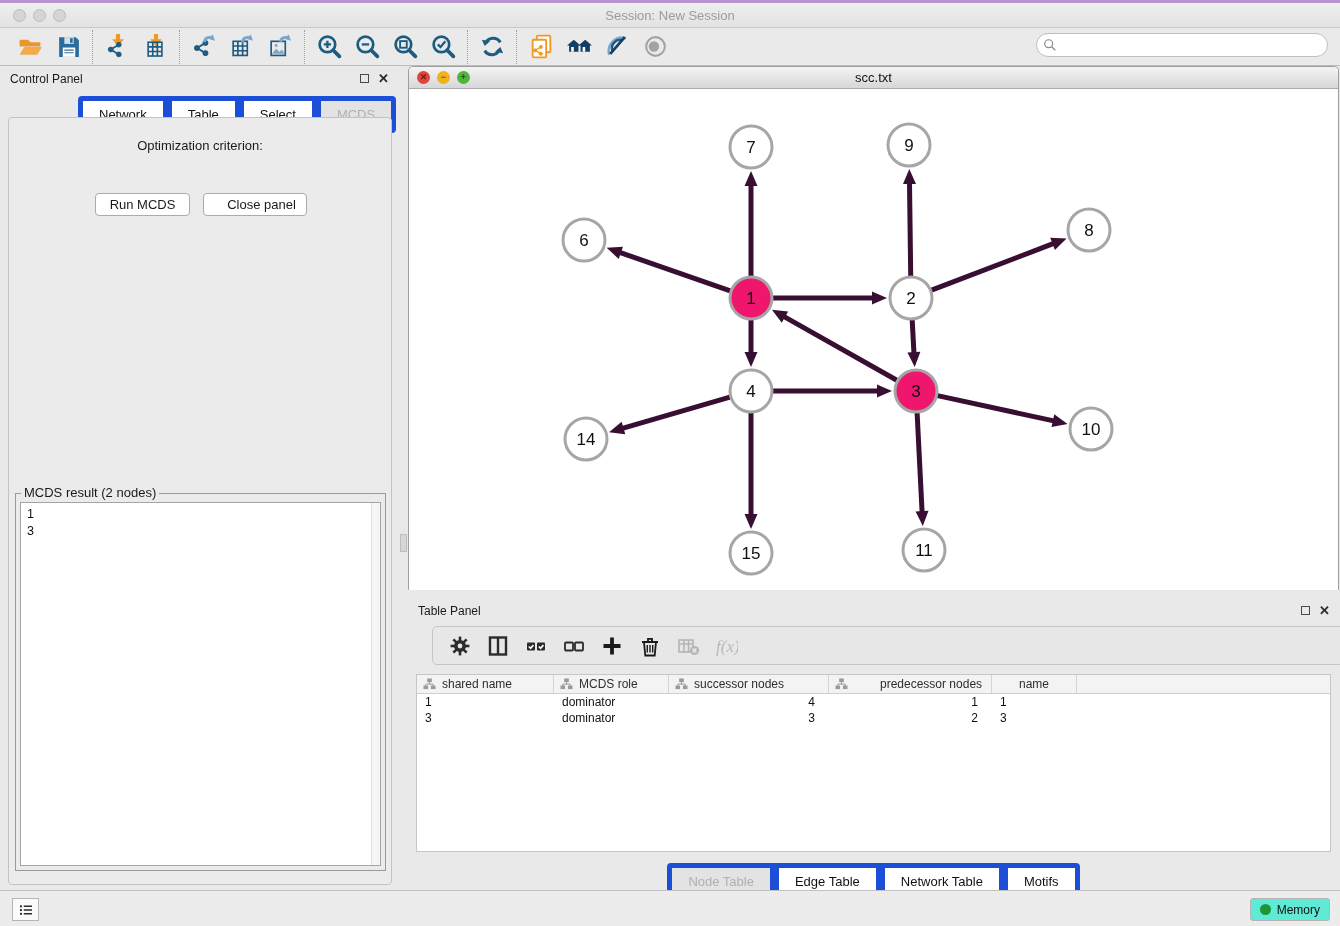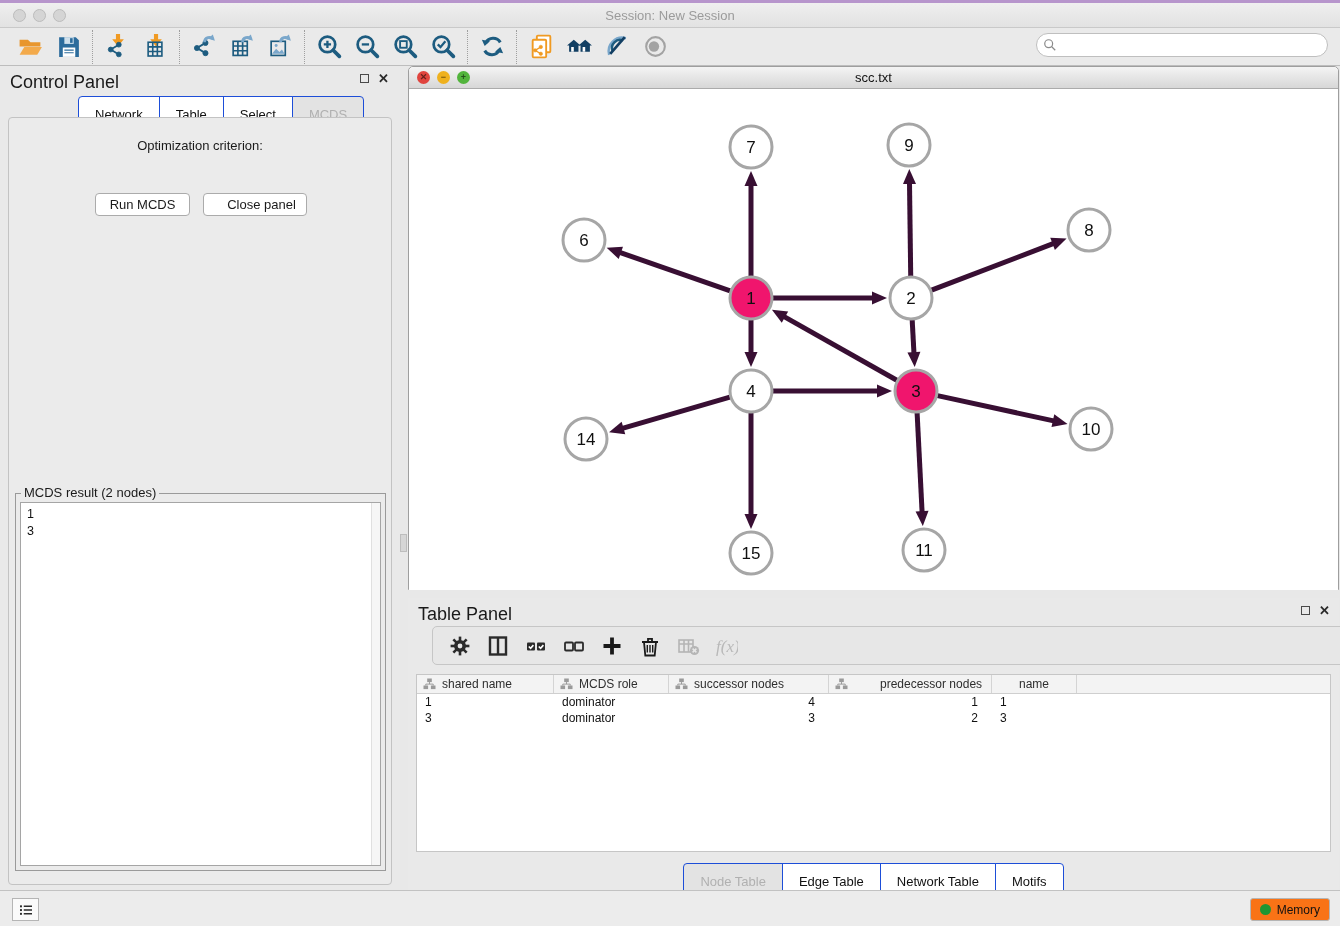--- a/index.html
+++ b/index.html
@@ -25,25 +25,25 @@
     border:1px solid #bfbfbf; border-radius:12px; display:flex; align-items:center; padding-left:6px; }
   #search-wrap svg { width:14px; height:14px; }
   #search-input { border:none; outline:none; flex:1; height:20px; font-size:13px; background:transparent; margin-left:4px; }
 
   
   #main { position:absolute; left:0; top:66px; width:1340px; height:824px; }
 
   
   #control-panel { position:absolute; left:0; top:0; width:400px; height:824px; background:#e9e9e9; }
   .panel-header { position:relative; height:26px; }
-  .panel-title { position:absolute; left:10px; top:6px; font-size:18px; color:#1a1a1a; }
+  .panel-title { position:absolute; left:10px; top:6px; font-size:12px; color:#1a1a1a; }
   .float-box { position:absolute; top:8px; width:9px; height:9px; border:1.5px solid #4a4a4a; }
   .close-x { position:absolute; top:5px; font-size:13px; font-weight:bold; color:#2a2a2a; }
   .seg-tabs { display:inline-flex; }
-  .seg-tab { height:37px; padding:0 16px; background:#fff; border:1px solid #1d4ed8; font-size:13px;
+  .seg-tab { height:37px; padding:0 16px; background:#fff; border:5px solid #1d4ed8; font-size:13px;
     color:#111; display:flex; align-items:center; margin-left:-1px; }
   .seg-tab.first { border-radius:4px 0 0 4px; margin-left:0; }
   .seg-tab.last { border-radius:0 4px 4px 0; }
   .seg-tab.active { background:#e3e3e3; color:#b0b0b0; }
   #cp-tabs { position:absolute; left:78px; top:30px; }
   #cp-content { position:absolute; left:8px; top:51px; width:384px; height:768px;
     border:1px solid #c3c3c3; border-radius:4px; background:#ebebeb; }
   #opt-label { position:absolute; left:0; right:0; top:20px; text-align:center; font-size:13px; }
   #opt-select { position:absolute; left:36px; top:41px; width:310px; height:23px; background:#fff;
     border:1px solid #ababab; border-radius:4px; display:flex; align-items:center; padding-left:9px; font-size:13px; }
@@ -93,21 +93,21 @@
   .t-cell { padding:1px 14px 0 8px; overflow:hidden; white-space:nowrap; }
   .t-cell.r { text-align:right; }
   #tp-tabs { position:absolute; left:0; right:0; top:265px; display:flex; justify-content:center; }
 
   
   #status-bar { position:absolute; left:0; top:890px; width:1340px; height:36px;
     background:#ececec; border-top:1px solid #c2c2c2; }
   #status-list-btn { position:absolute; left:12px; top:7px; width:27px; height:23px; background:#fafafa;
     border:1px solid #b5b5b5; display:flex; align-items:center; justify-content:center; }
   #status-list-btn svg { width:18px; height:18px; }
-  #memory-btn { position:absolute; right:10px; top:7px; height:23px; padding:0 9px; background:#f97316;
+  #memory-btn { position:absolute; right:10px; top:7px; height:23px; padding:0 9px; background:#5eead4;
     border:1px solid #b5b5b5; border-radius:3px; display:flex; align-items:center; font-size:12px; color:#111; }
   #memory-dot { width:11px; height:11px; border-radius:50%; background:#1f9632; margin-right:6px; }
 </style>
 </head>
 <body>
 
 <div id="desktop-strip"></div>
 
 <div id="titlebar">
   <span class="tl-dot" style="left:13px"></span>

